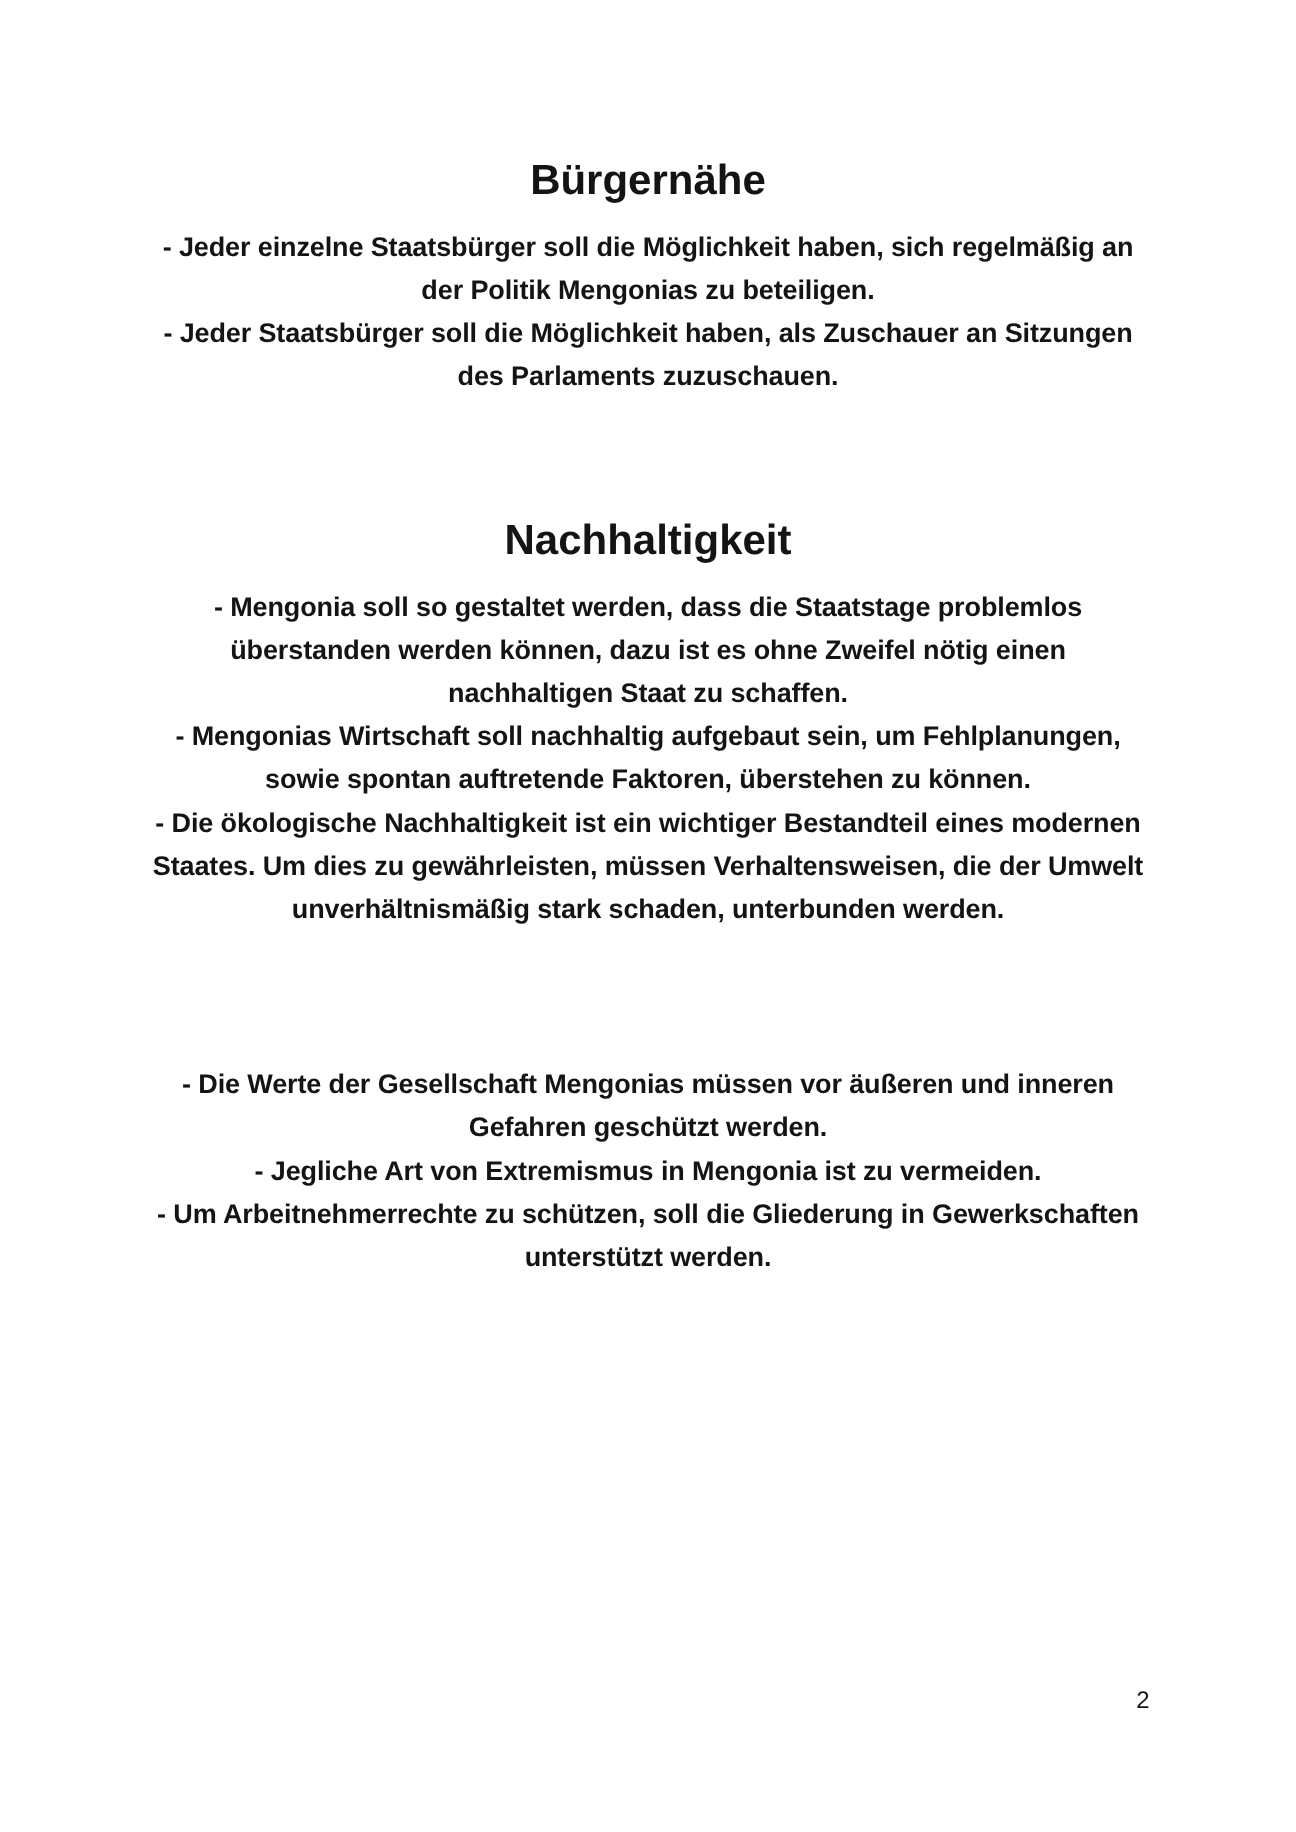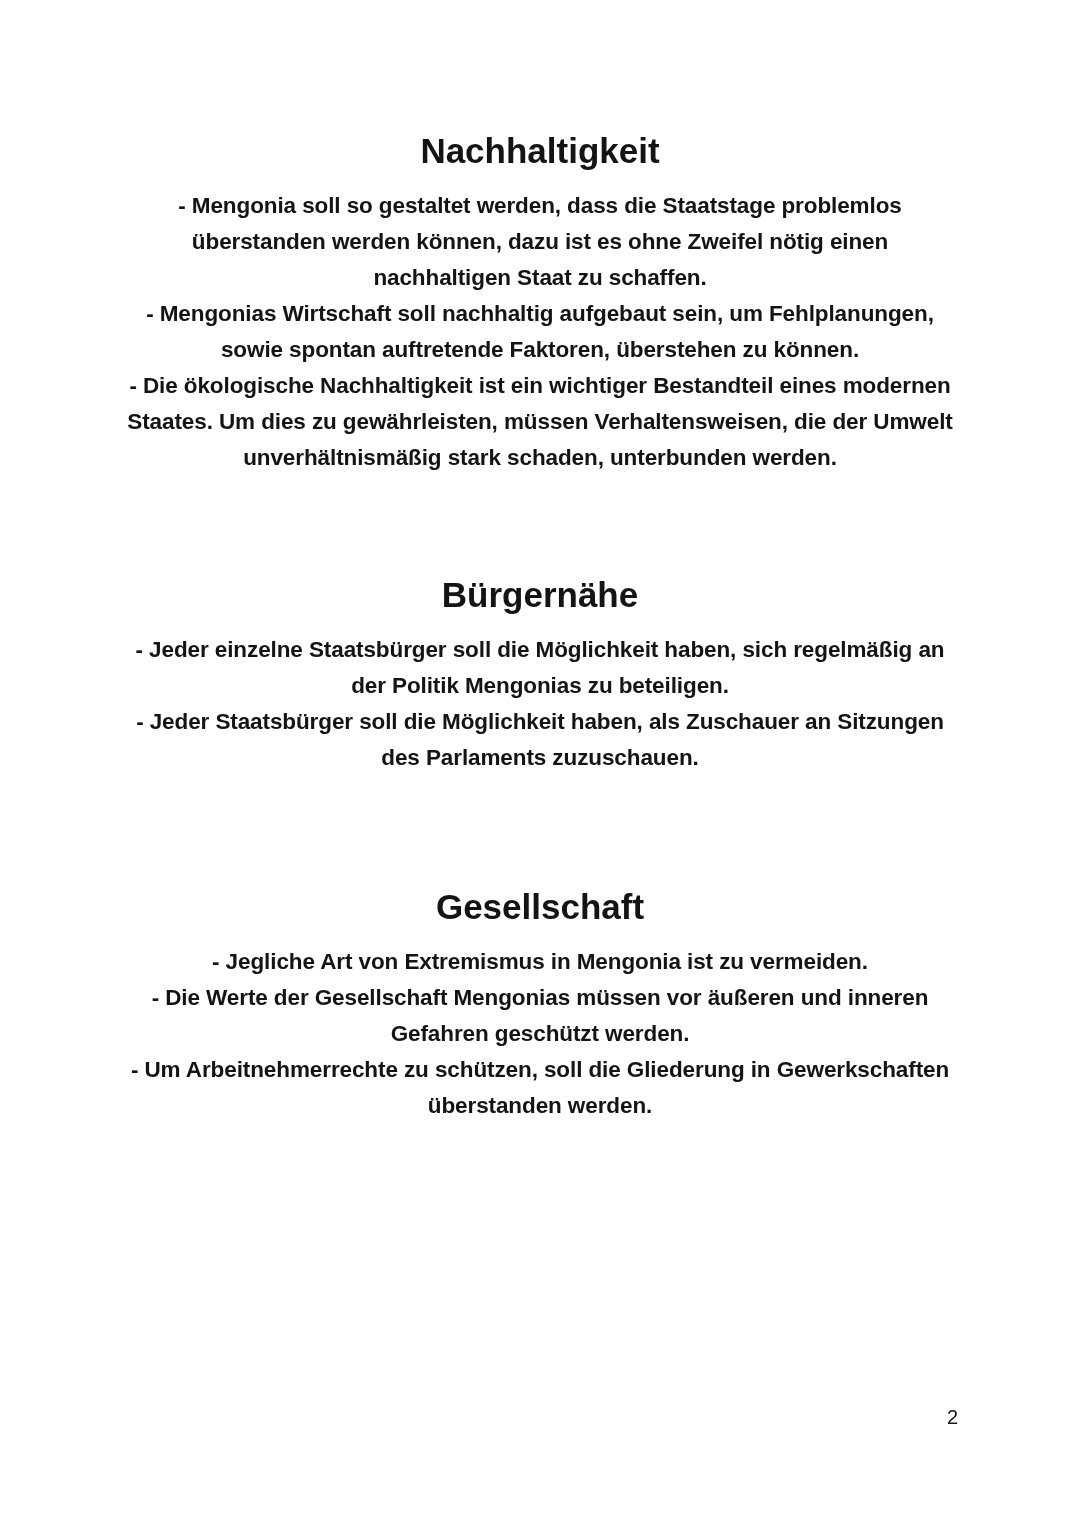--- a/index.html
+++ b/index.html
@@ -49,39 +49,38 @@
     font-weight: 400;
     color: #141414;
   }
 </style>
 </head>
 <body>
 
 <div class="page">
   <main class="doc-content">
   <section class="section">
+    <h2 class="section-title">Bürgernähe</h2>
+    <div class="section-paragraphs">
+          <p class="para">- Jeder einzelne Staatsbürger soll die Möglichkeit haben, sich regelmäßig an der Politik Mengonias zu beteiligen.</p>
+          <p class="para">- Jeder Staatsbürger soll die Möglichkeit haben, als Zuschauer an Sitzungen des Parlaments zuzuschauen.</p>
+        </div>
+  </section>
+
+  <section class="section">
     <h2 class="section-title">Nachhaltigkeit</h2>
     <div class="section-paragraphs">
           <p class="para">- Mengonia soll so gestaltet werden, dass die Staatstage problemlos überstanden werden können, dazu ist es ohne Zweifel nötig einen nachhaltigen Staat zu schaffen.</p>
           <p class="para">- Mengonias Wirtschaft soll nachhaltig aufgebaut sein, um Fehlplanungen, sowie spontan auftretende Faktoren, überstehen zu können.</p>
           <p class="para">- Die ökologische Nachhaltigkeit ist ein wichtiger Bestandteil eines modernen Staates. Um dies zu gewährleisten, müssen Verhaltensweisen, die der Umwelt unverhältnismäßig stark schaden, unterbunden werden.</p>
         </div>
   </section>
 
   <section class="section">
-    <h2 class="section-title">Bürgernähe</h2>
     <div class="section-paragraphs">
-          <p class="para">- Jeder einzelne Staatsbürger soll die Möglichkeit haben, sich regelmäßig an der Politik Mengonias zu beteiligen.</p>
-          <p class="para">- Jeder Staatsbürger soll die Möglichkeit haben, als Zuschauer an Sitzungen des Parlaments zuzuschauen.</p>
-        </div>
-  </section>
-
-  <section class="section">
-    <h2 class="section-title">Gesellschaft</h2>
-    <div class="section-paragraphs">
+          <p class="para">- Die Werte der Gesellschaft Mengonias müssen vor äußeren und inneren Gefahren geschützt werden.</p>
           <p class="para">- Jegliche Art von Extremismus in Mengonia ist zu vermeiden.</p>
-          <p class="para">- Die Werte der Gesellschaft Mengonias müssen vor äußeren und inneren Gefahren geschützt werden.</p>
-          <p class="para">- Um Arbeitnehmerrechte zu schützen, soll die Gliederung in Gewerkschaften überstanden werden.</p>
+          <p class="para">- Um Arbeitnehmerrechte zu schützen, soll die Gliederung in Gewerkschaften unterstützt werden.</p>
         </div>
   </section>
 </main>
   <div class="page-number">2</div>
 </div>
 
 </body></html>

